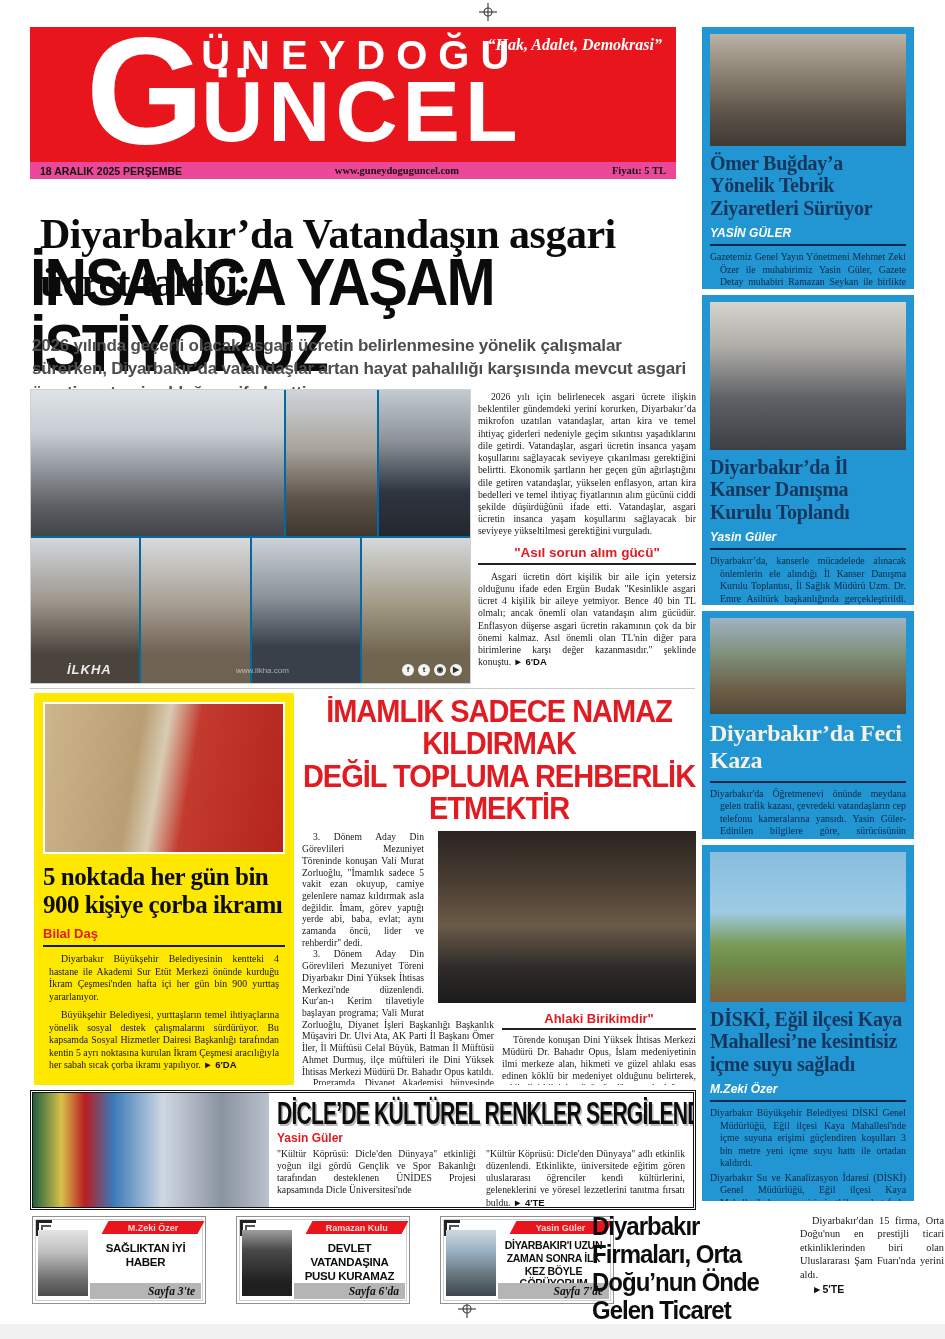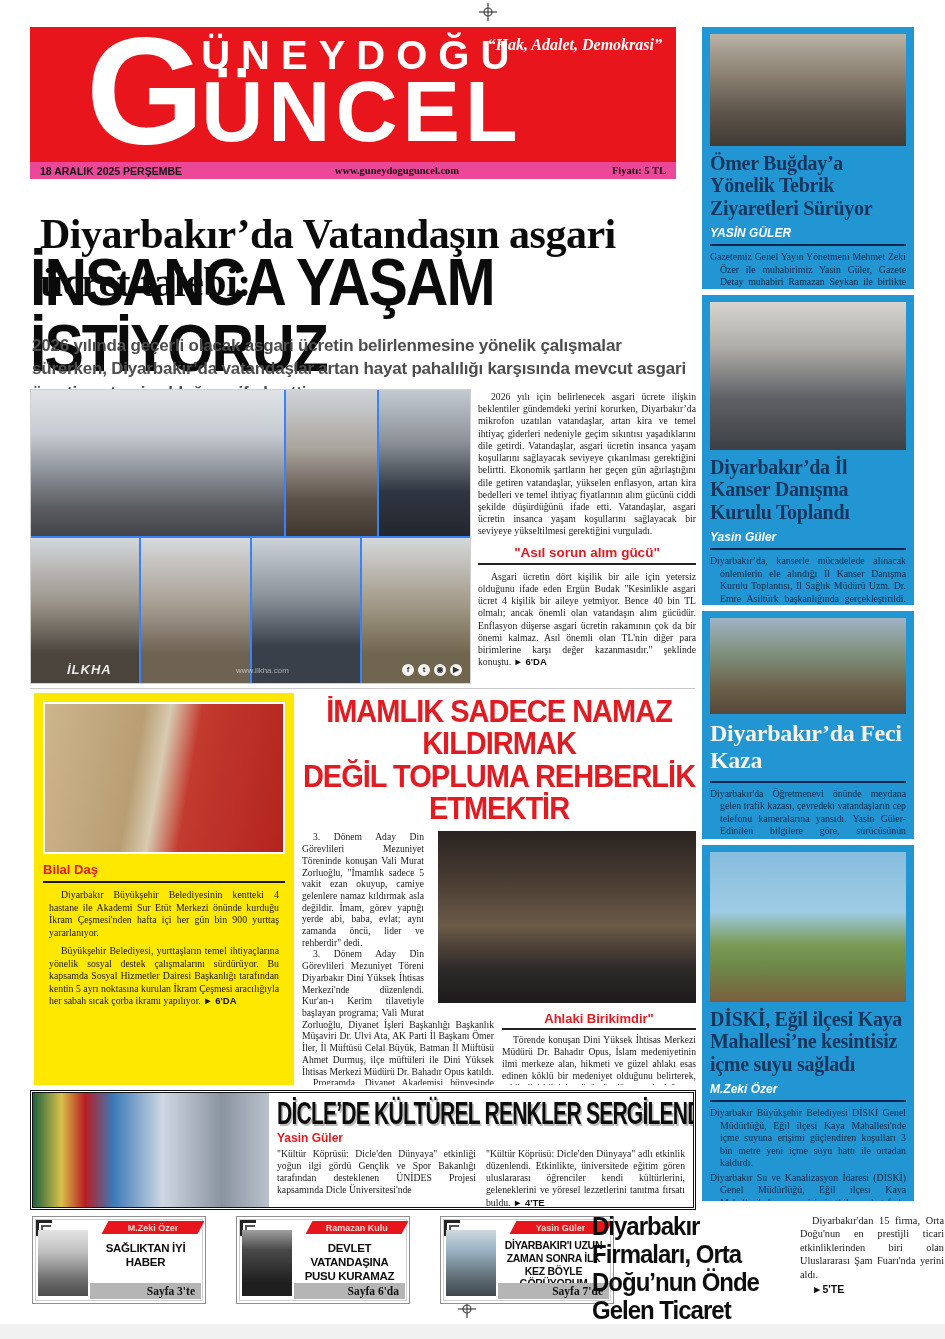--- a/index.html
+++ b/index.html
@@ -26,21 +26,21 @@
   
   .kicker{position:absolute;left:40px;top:210px;width:662px;font-family:"Liberation Serif",serif;
           font-weight:bold;font-size:42px;letter-spacing:-0.5px;color:#0b0b0b;}
   .headline{position:absolute;left:30px;top:250px;width:666px;font-family:"Liberation Sans",sans-serif;
             font-weight:bold;font-size:59px;line-height:1.0;letter-spacing:-2px;color:#0b0b0b;
             transform:scaleY(1.12);transform-origin:top left;}
   .deck{position:absolute;left:32px;top:334px;width:662px;font-family:"Liberation Sans",sans-serif;
         font-weight:bold;font-size:17px;line-height:1.38;color:#4d4d4d;letter-spacing:-0.2px;}
   .main-sep{position:absolute;left:30px;top:688px;width:665px;height:1px;background:#c9c9c9;}
   
-  .lead-photos{position:absolute;left:30px;top:389px;width:441px;height:295px;background:#3b82f6;
+  .lead-photos{position:absolute;left:30px;top:389px;width:441px;height:295px;background:#0369a1;
                display:flex;flex-direction:column;gap:2px;border:1px solid #d0d0d0;box-sizing:border-box;}
   .ph-row{display:flex;gap:2px;flex:1;}
   .ph{position:relative;overflow:hidden;}
   .ph-street{flex:0 0 253px;background:linear-gradient(180deg,#dfe3e8 0%,#c7ccd2 30%,#8f959c 55%,#5c5e62 80%,#43444a 100%);}
   .ph-man1{flex:1;background:linear-gradient(180deg,#cfd4d9 0%,#a9a49c 40%,#5d524a 75%,#3f382f 100%);}
   .ph-man2{flex:1;background:linear-gradient(180deg,#c3cad1 0%,#8c9298 35%,#2f3540 70%,#23272e 100%);}
   .ph-man3{flex:1;background:linear-gradient(180deg,#d3d7db 0%,#9b948b 45%,#4a443c 80%);}
   .ph-man4{flex:1;background:linear-gradient(180deg,#d8dadd 0%,#a89f93 45%,#6e6253 80%);}
   .ph-man5{flex:1;background:linear-gradient(180deg,#ccd2d8 0%,#8d939b 40%,#3a4049 75%);}
   .ph-man6{flex:1;background:linear-gradient(180deg,#d5d8da 0%,#a39a88 45%,#70664f 80%);}
@@ -120,21 +120,21 @@
   .cb-photo{position:absolute;left:5px;top:13px;width:50px;height:66px;
             background:linear-gradient(180deg,#e4e4e4 0%,#bdbdbd 35%,#6e6e6e 75%,#4c4c4c 100%);}
   .cb-tag{position:absolute;right:4px;top:4px;height:13px;min-width:96px;background:#e8151d;
           transform:skewX(-28deg);display:flex;align-items:center;justify-content:center;}
   .cb-tag span{transform:skewX(28deg);color:#f2d7cf;font-family:"Liberation Sans",sans-serif;
           font-size:9px;font-weight:bold;white-space:nowrap;padding:0 6px;}
   .cb-title{position:absolute;left:58px;right:5px;top:24px;text-align:center;color:#0d0d0d;
             font-family:"Liberation Sans",sans-serif;font-weight:bold;font-size:11.5px;line-height:1.22;
             letter-spacing:-0.3px;}
   .cb-page{position:absolute;left:57px;right:4px;bottom:4px;height:16px;background:#b5b5b5;
-           font-family:"Liberation Serif",serif;font-weight:bold;font-size:11.5px;
+           font-family:"Liberation Serif",serif;font-style:italic;font-weight:bold;font-size:11.5px;
            display:flex;align-items:center;justify-content:flex-end;padding-right:6px;color:#111;}
   
   .trade{position:absolute;left:592px;top:1212px;width:352px;display:flex;gap:10px;}
   .trade-title{flex:0 0 198px;font-family:"Liberation Sans",sans-serif;font-weight:bold;font-size:24px;
                line-height:1.06;letter-spacing:-1px;color:#0d0d0d;transform:scaleY(1.1);transform-origin:top left;}
   .trade-bodywrap{flex:1;padding-top:2px;}
   .trade-bodywrap p{margin:0;font-size:10.3px;line-height:1.3;text-align:justify;text-indent:12px;color:#1a1a1a;}
   .trade-ref{font-family:"Liberation Sans",sans-serif;font-weight:bold;font-size:10.5px;margin-top:2px;
              text-indent:12px;}
   .bottom-strip{position:absolute;left:0;top:1324px;width:945px;height:15px;background:#f1f1f1;}
@@ -245,20 +245,21 @@
       <div class="sb-author">M.Zeki  Özer</div>
       <div class="sb-div"></div>
       <p class="sb-body">Diyarbakır Büyükşehir Belediyesi DİSKİ Genel Müdürlüğü, Eğil ilçesi Kaya Mahallesi'nde içme suyuna erişimi güçlendiren koşulları 3 bin metre yeni içme suyu hattı ile ortadan kaldırdı.</p>
       <p class="sb-body"><span>Diyarbakır Su ve Kanalizasyon İdaresi (DİSKİ) Genel Müdürlüğü, Eğil ilçesi Kaya Mahallesi'nde suya erişimi etkileyen kot farkı ve eski altyapı kaynaklı sorunları gidermek amacıyla kapsamlı bir çalışma yürüttü.</span> </p>
     </div>
 
   </div>
 
   <div class="yellow-box">
     <div class="yb-photo"></div>
+    <div class="yb-title">5 noktada her gün bin 900 kişiye çorba ikramı</div>
     <div class="yb-author">Bilal Daş</div>
     <div class="yb-rule"></div>
     <p class="body">Diyarbakır Büyükşehir Belediyesinin kentteki 4 hastane ile Akademi Sur Etüt Merkezi önünde kurduğu İkram Çeşmesi'nden hafta içi her gün bin 900 yurttaş yararlanıyor.</p>
     <p class="body"><span>Büyükşehir Belediyesi, yurttaşların temel ihtiyaçlarına yönelik sosyal destek çalışmalarını sürdürüyor. Bu kapsamda Sosyal Hizmetler Dairesi Başkanlığı tarafından kentin 5 ayrı noktasına kurulan İkram Çeşmesi aracılığıyla her sabah sıcak çorba ikramı yapılıyor.</span> <span class="ref">► 6'DA</span></p>
   </div>
 
   <div class="imam">
     <div class="imam-title">
       <div>İMAMLIK SADECE NAMAZ KILDIRMAK</div>
       <div>DEĞİL TOPLUMA REHBERLİK ETMEKTİR</div>

